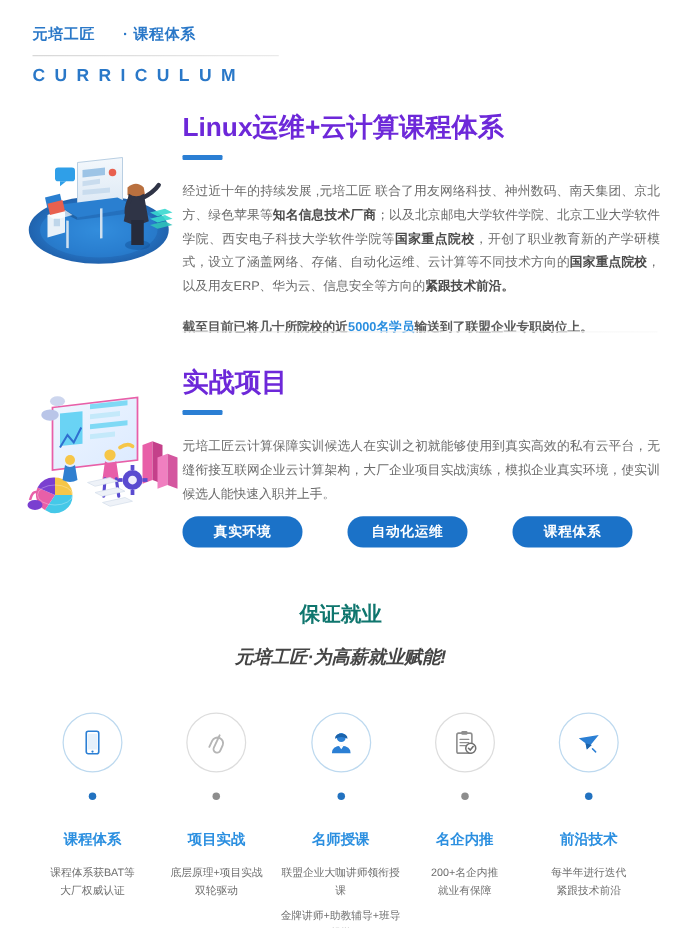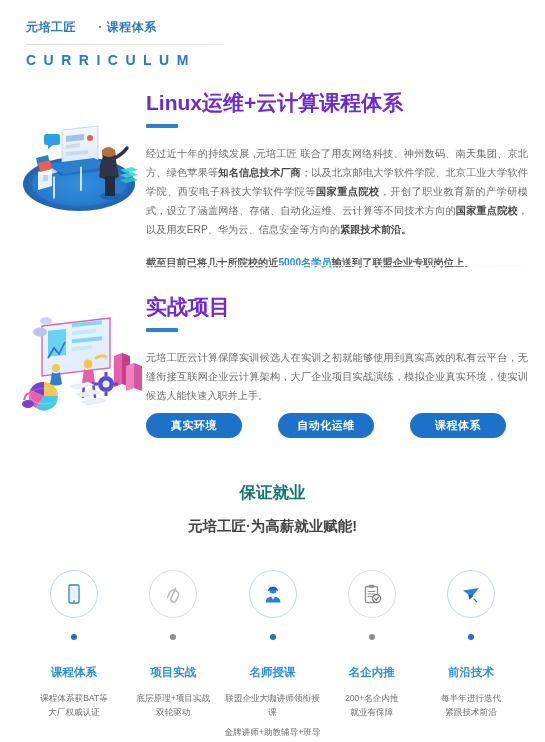--- a/index.html
+++ b/index.html
@@ -58,21 +58,21 @@
     width: 96px; height: 25px; border-radius: 13px;
     background: #1b72c8; color: #ffffff;
     font-size: 11px; font-weight: 700; letter-spacing: .5px;
     display: flex; align-items: center; justify-content: center;
     cursor: pointer; border: none;
   }
 
   
   .employ { position: absolute; left: 0; top: 480px; width: 545px; text-align: center; }
   .employ-title { font-size: 16.5px; font-weight: 700; color: #0f766e; line-height: 24px; }
-  .employ-sub { margin-top: 11px; font-size: 14.5px; font-weight: 700; color: #444444; line-height: 22px; }
+  .employ-sub { margin-top: 11px; font-size: 14.5px; font-weight: 700; color: #444444; line-height: 22px; font-style: italic; }
 
   
   .features {
     position: absolute; left: 0; top: 570px; width: 545px;
     display: flex; justify-content: space-between; padding: 0 26px;
   }
   .feature { width: 96px; display: flex; flex-direction: column; align-items: center; }
   .f-circle {
     width: 48px; height: 48px; border-radius: 50%;
     display: flex; align-items: center; justify-content: center;

